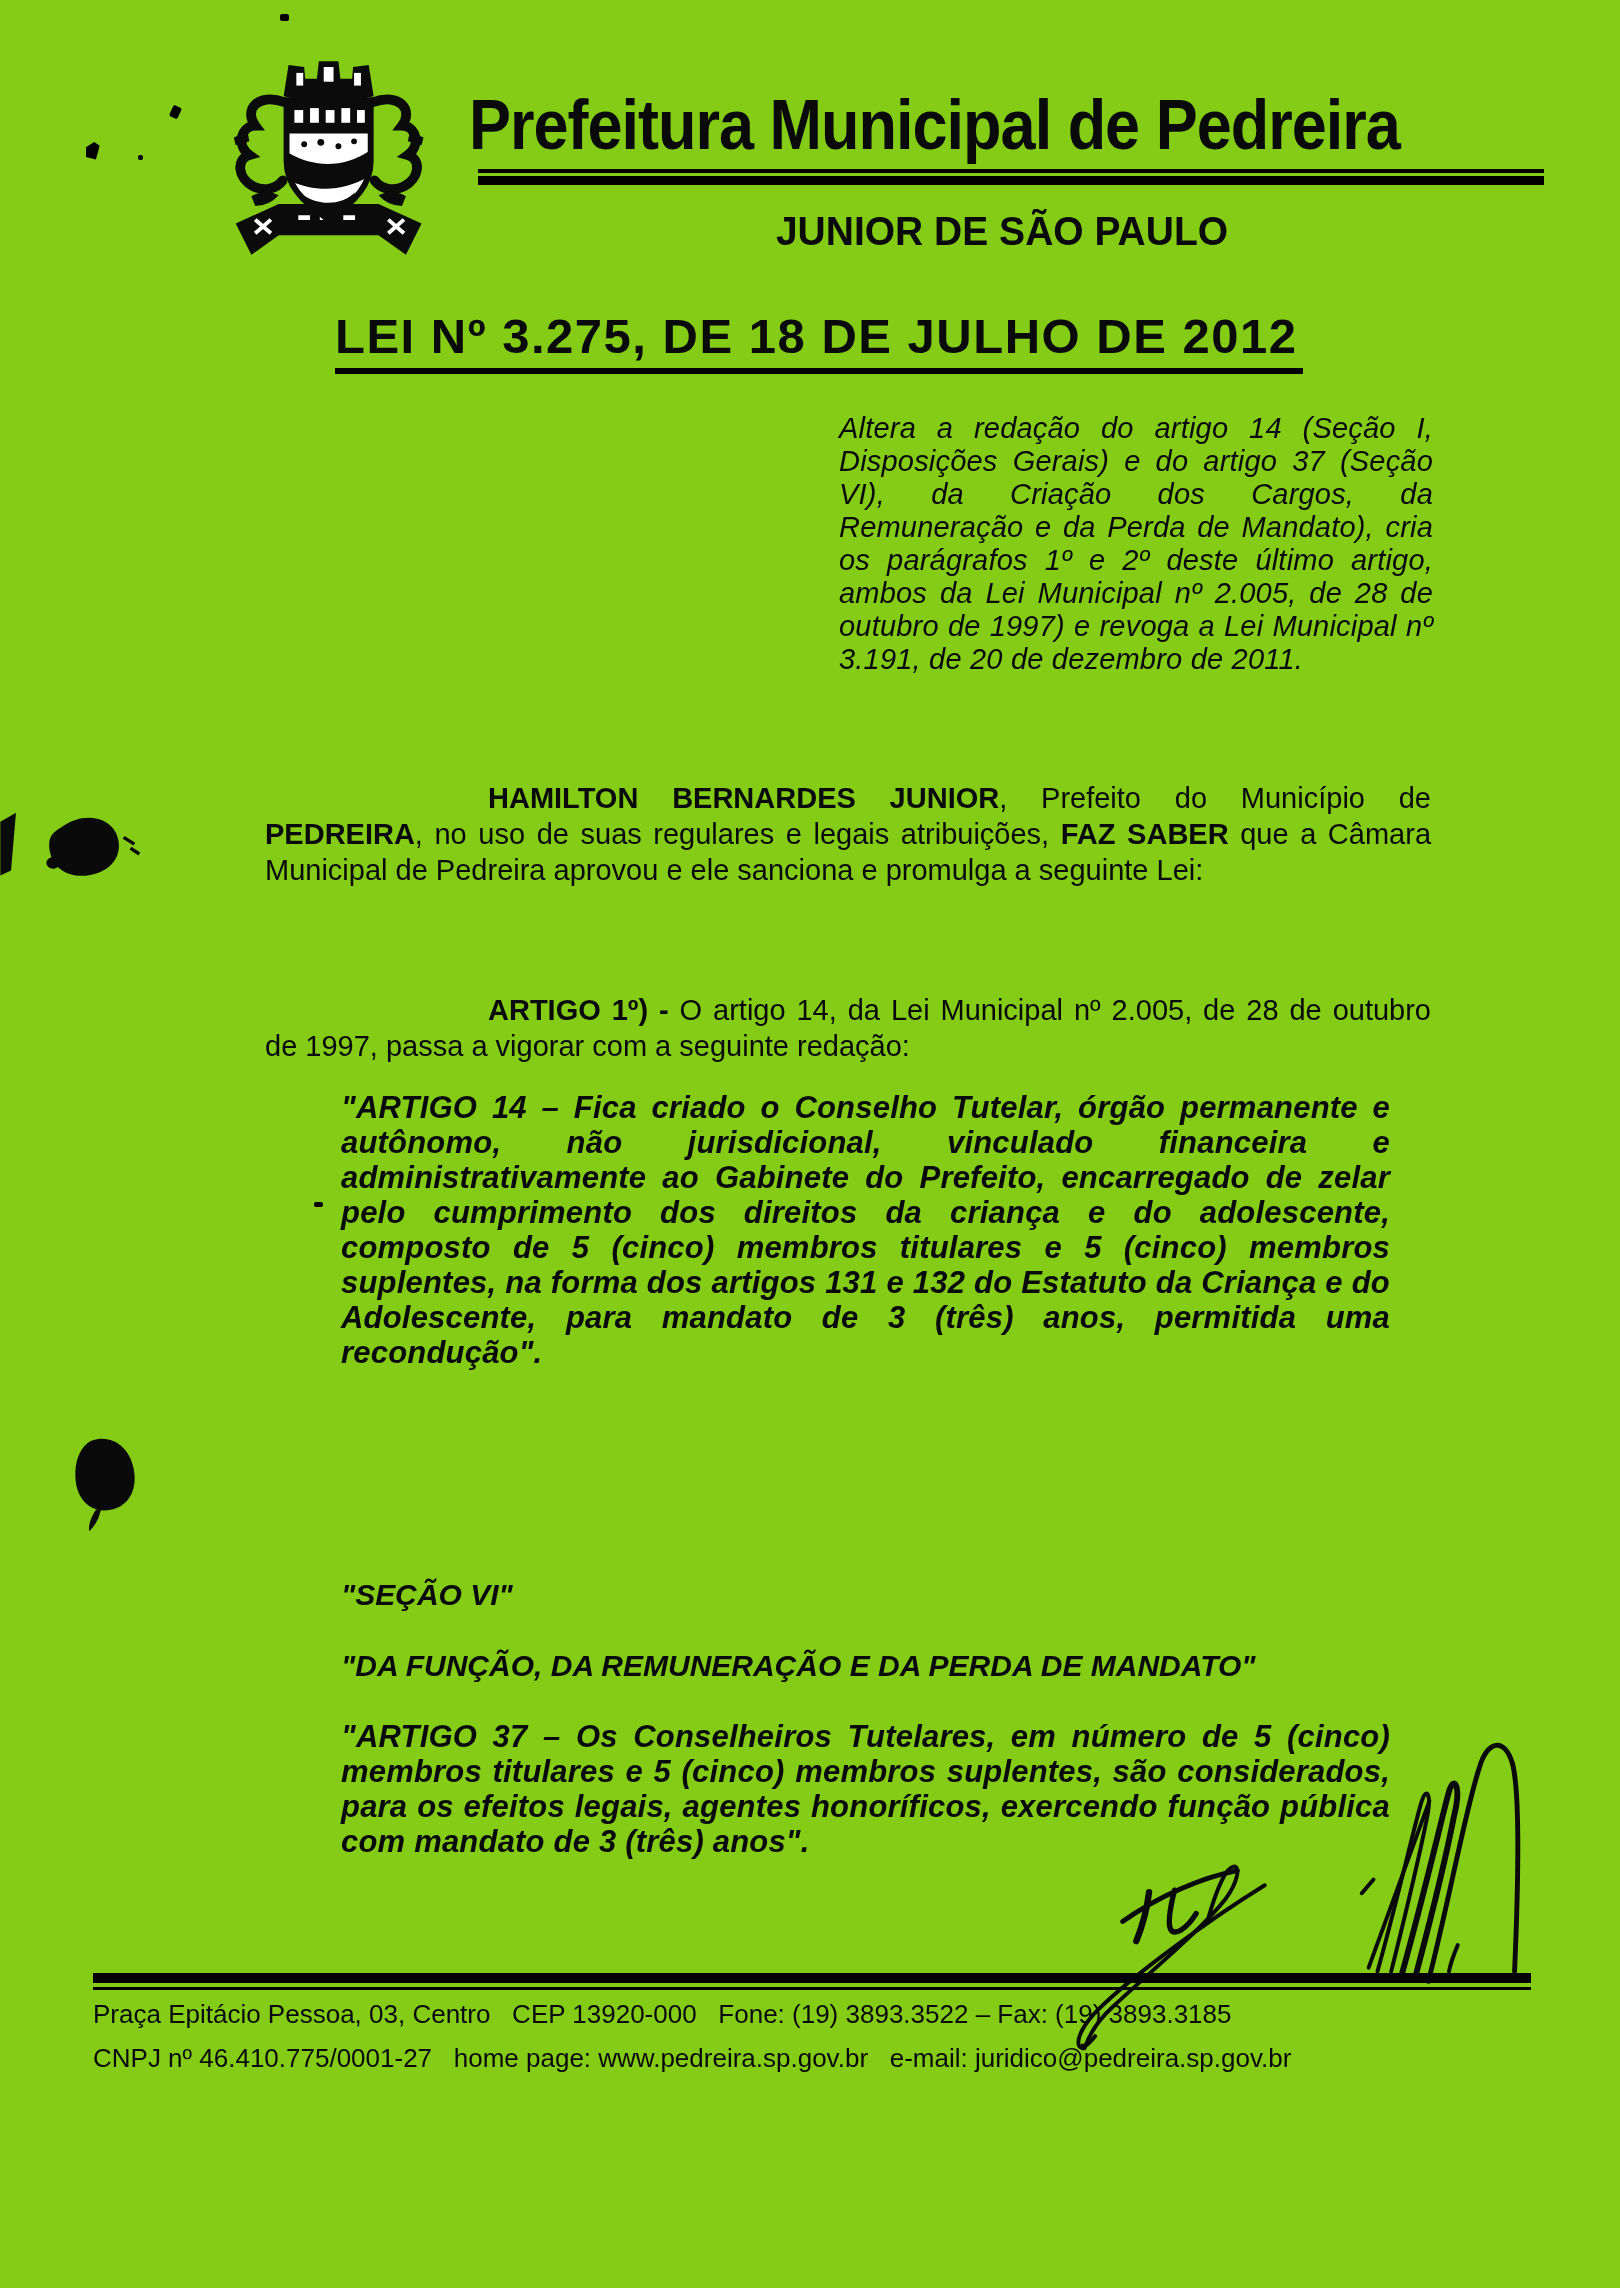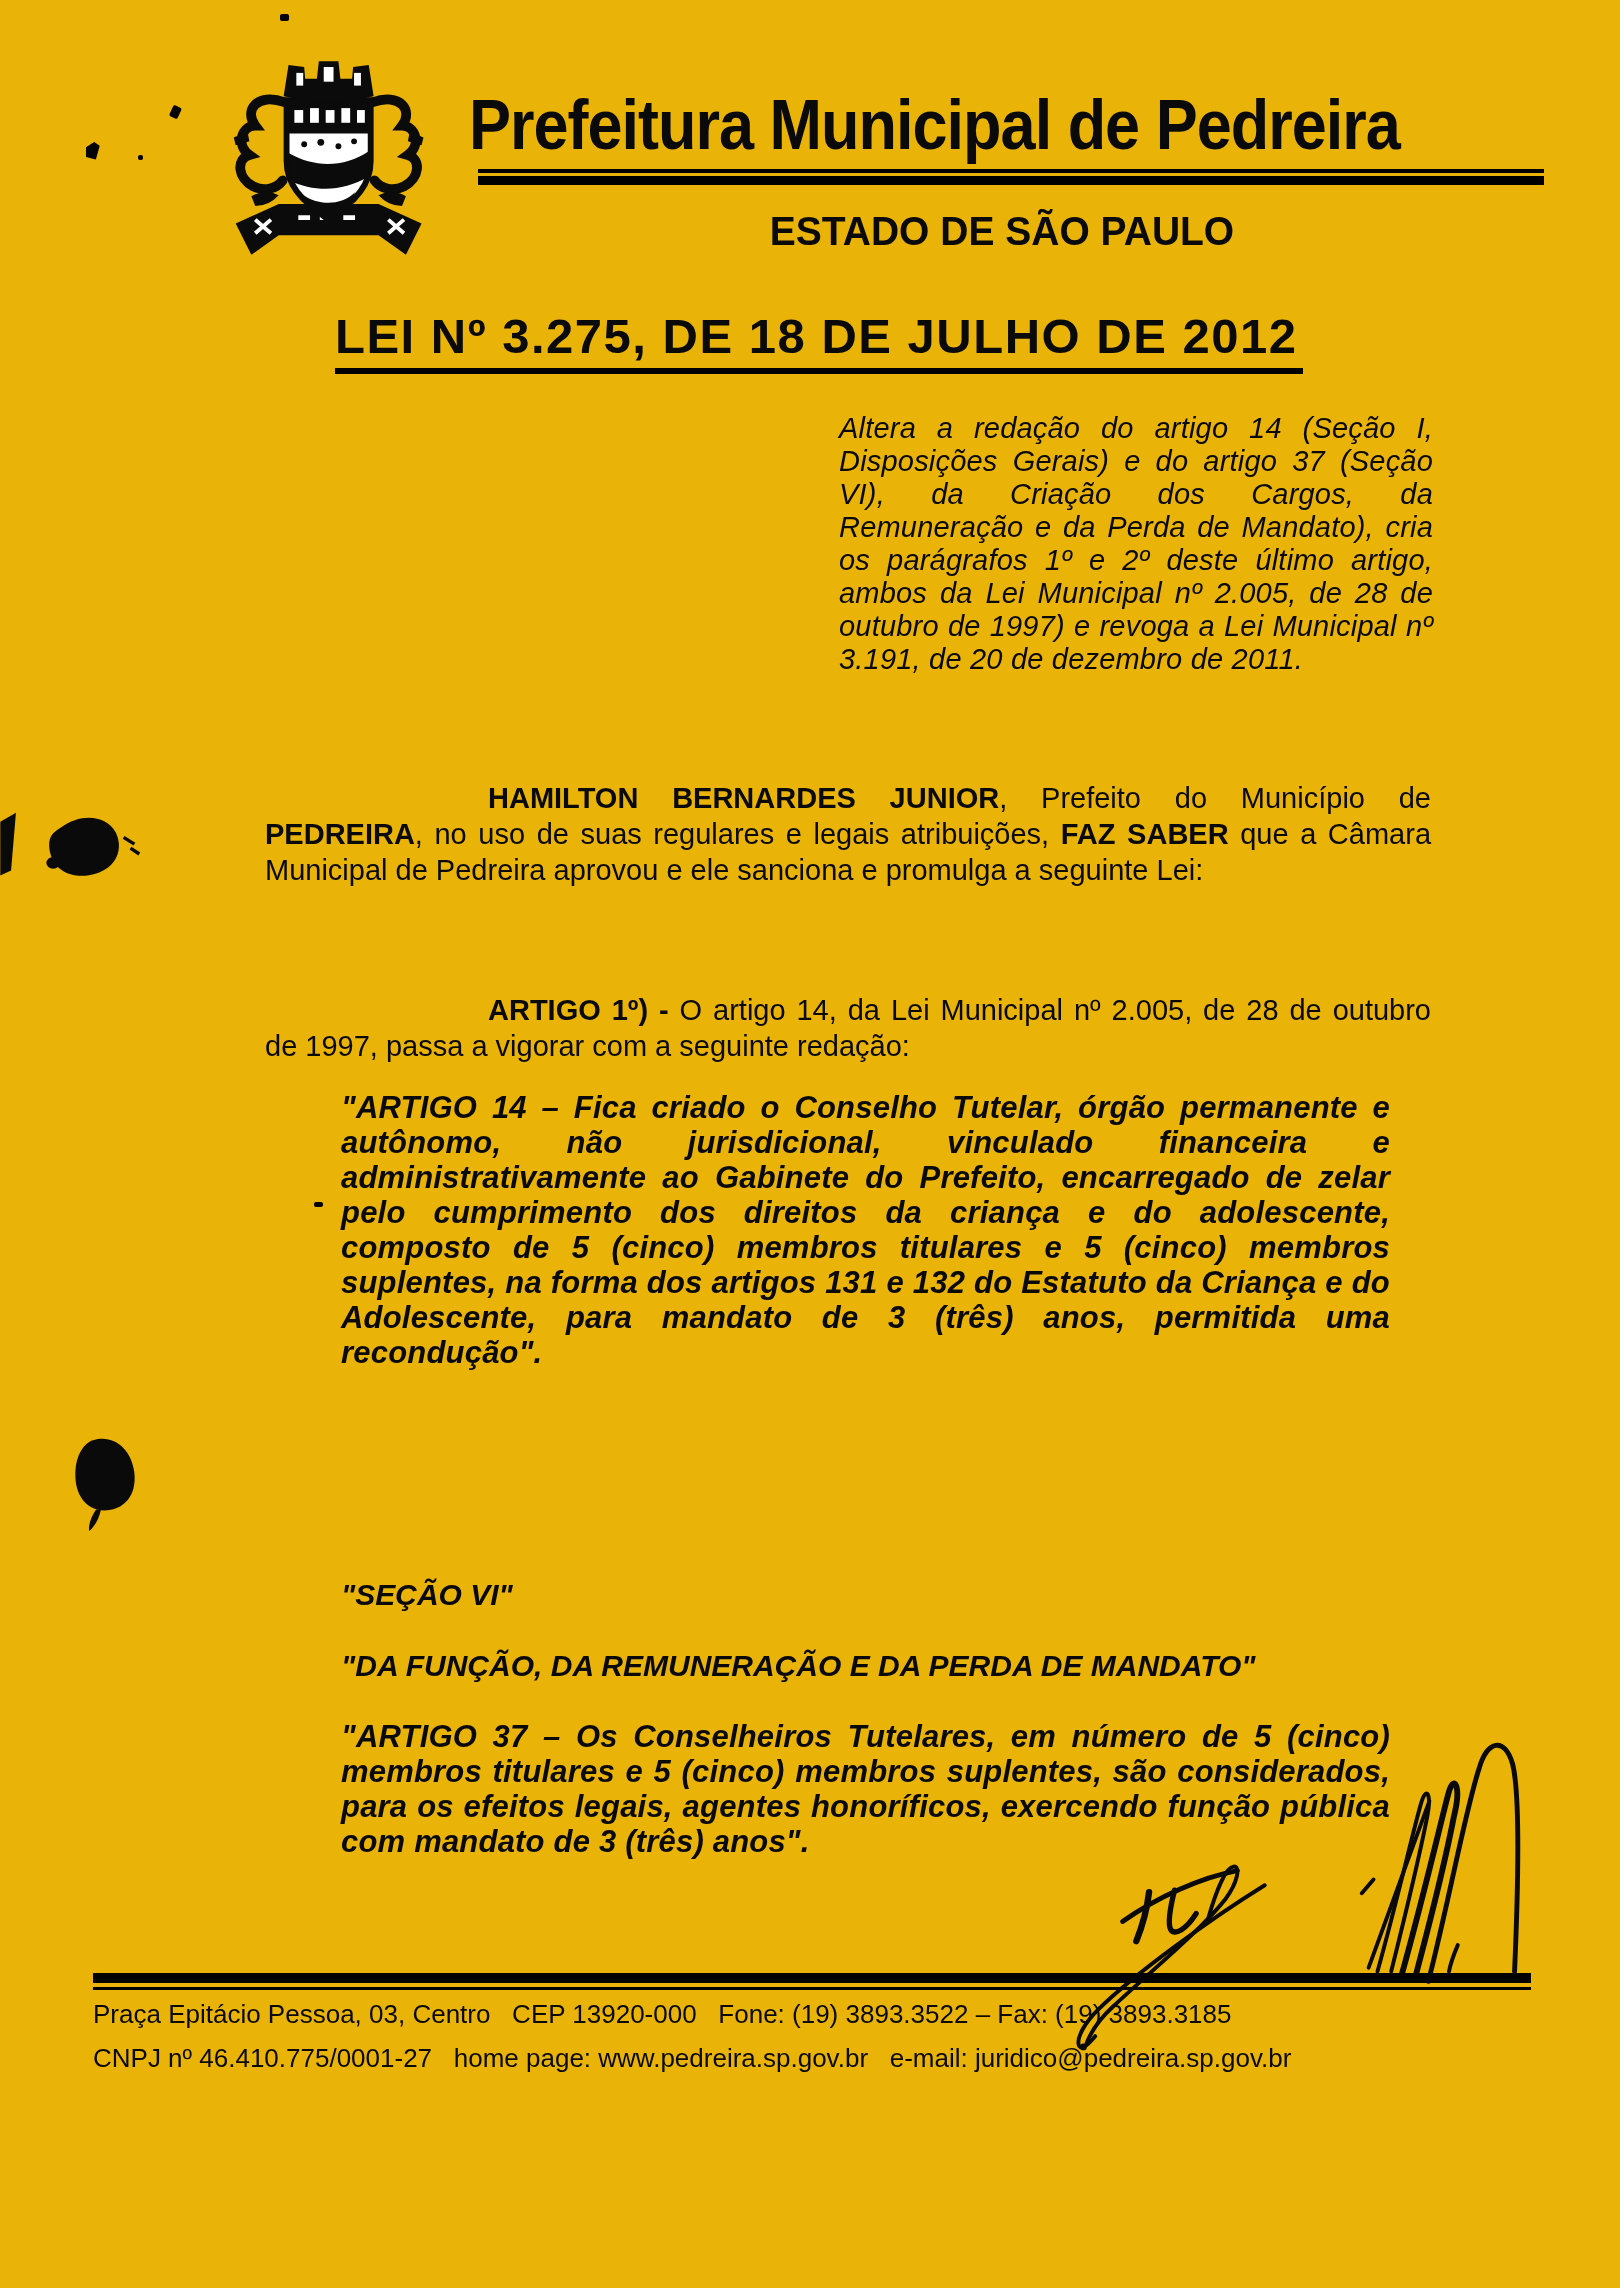--- a/index.html
+++ b/index.html
@@ -1,17 +1,17 @@
 <!DOCTYPE html>
 <html><head>
 <meta charset="utf-8">
 <style>
   html,body{margin:0;padding:0;background:#ffffff;}
   .page{
-    position:relative;width:1620px;height:2289px;background:#eab308;overflow:hidden;
+    position:relative;width:1620px;height:2289px;background:#84cc16;overflow:hidden;
     font-family:"Liberation Sans",sans-serif;color:#0a0a0a;
   }
   .abs{position:absolute;}
   
   .org-name{
     left:469px;top:84px;font-size:63px;font-weight:bold;letter-spacing:-1px;
     transform:scaleY(1.12);transform-origin:top left;white-space:nowrap;
   }
   .header-rule{left:478px;top:169px;width:1066px;}
   .hr-thin{height:3.9px;background:#000;}
@@ -114,21 +114,21 @@
       <rect x="135" y="22" width="7" height="13" fill="#fff"></rect>
     </g>
   </svg>
 
   <div class="abs org-name">Prefeitura Municipal de Pedreira</div>
   <div class="abs header-rule">
     <div class="hr-thin"></div>
       <div class="hr-gap"></div>
       <div class="hr-thick"></div>
   </div>
-  <div class="abs state-line">ESTADO DE SÃO PAULO</div>
+  <div class="abs state-line">JUNIOR DE SÃO PAULO</div>
 
   <h1 class="abs law-title">LEI Nº 3.275, DE 18 DE JULHO DE 2012</h1>
 
   <p class="abs summary">Altera a redação do artigo 14 (Seção I, Disposições Gerais) e do artigo 37 (Seção VI), da Criação dos Cargos, da Remuneração e da Perda de Mandato), cria os parágrafos 1º e 2º deste último artigo, ambos da Lei Municipal nº 2.005, de 28 de outubro de 1997) e revoga a Lei Municipal nº 3.191, de 20 de dezembro de 2011.</p>
 
   <p class="abs para preamble"><span class="b">HAMILTON BERNARDES JUNIOR</span><span>, Prefeito do Município de </span><span class="b">PEDREIRA</span><span>, no uso de suas regulares e legais atribuições, </span><span class="b">FAZ SABER</span><span> que a Câmara Municipal de Pedreira aprovou e ele sanciona e promulga a seguinte Lei:</span></p>
 
   <p class="abs para lead1"><span class="b">ARTIGO 1º) - </span><span>O artigo 14, da Lei Municipal nº 2.005, de 28 de outubro de 1997, passa a vigorar com a seguinte redação:</span></p>
   <p class="abs quote q1">"ARTIGO 14 – Fica criado o Conselho Tutelar, órgão permanente e autônomo, não jurisdicional, vinculado financeira e administrativamente ao Gabinete do Prefeito, encarregado de zelar pelo cumprimento dos direitos da criança e do adolescente, composto de 5 (cinco) membros titulares e 5 (cinco) membros suplentes, na forma dos artigos 131 e 132 do Estatuto da Criança e do Adolescente, para mandato de 3 (três) anos, permitida uma recondução".</p>
 

